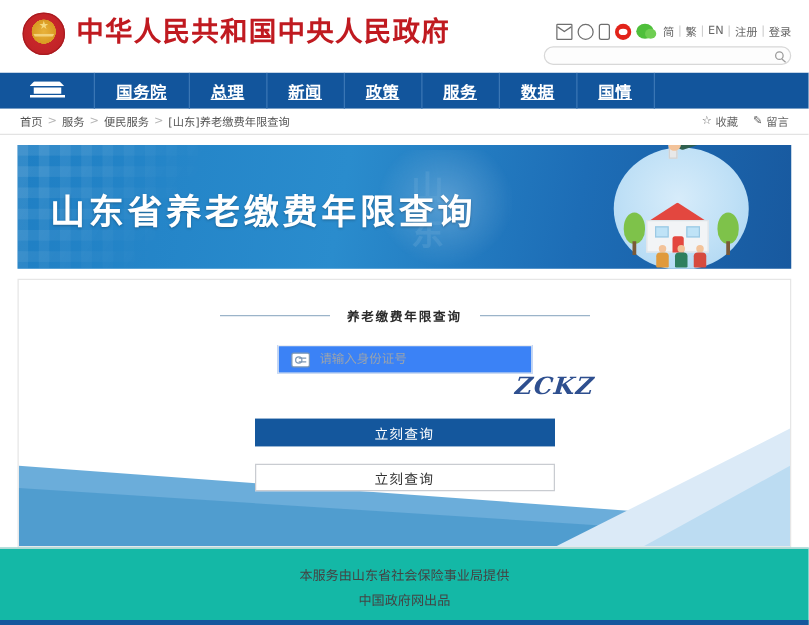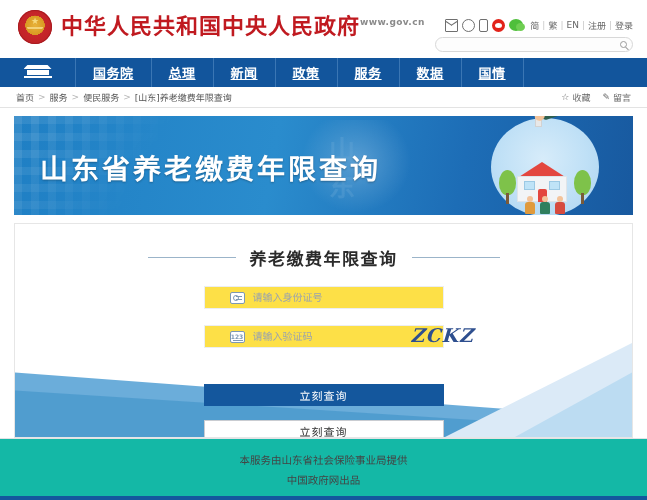--- a/index.html
+++ b/index.html
@@ -150,25 +150,25 @@
 
   
   .card {
     position:relative; margin:8px 14px 0 14px; height:215px; background:#fff;
     border:1px solid #e6e6e6; overflow:hidden;
   }
   .wave { position:absolute; bottom:0; left:0; width:100%; height:100%; pointer-events:none; }
   .card-inner { position:relative; z-index:2; }
   .form-title { display:flex; align-items:center; justify-content:center; gap:14px; margin-top:21px; }
   .form-title .rule { width:88px; height:1px; background:#9bb4c9; }
-  .form-title .txt { font-size:17px; font-weight:bold; color:#2b2b2b; letter-spacing:1.5px; }
+  .form-title .txt { font-size:10px; font-weight:bold; color:#2b2b2b; letter-spacing:1.5px; }
 
   .field {
-    margin:16px auto 0 auto; width:240px; height:23px; background:#fde047;
-    border:1px solid #eceef1; display:flex; align-items:center; padding:0 25px; gap:8px;
+    margin:16px auto 0 auto; width:204px; height:23px; background:#3b82f6;
+    border:1px solid #eceef1; display:flex; align-items:center; padding:0 10px; gap:8px;
   }
   .fico { width:15px; height:12px; border:1px solid #7d98b4; border-radius:2px; position:relative; flex:0 0 auto; background:#fff; }
   .fico.id:before { content:""; position:absolute; left:2px; top:2.5px; width:4px; height:4px; border-radius:50%; border:1px solid #7d98b4; }
   .fico.id:after  { content:""; position:absolute; right:2px; top:3px; width:6px; height:1px; background:#7d98b4; box-shadow:0 3px 0 #7d98b4; }
   .fico.num { display:flex; align-items:center; justify-content:center; font-size:6px; color:#7d98b4; font-weight:bold; }
   .fico.num:after { content:""; position:absolute; left:2px; bottom:1px; width:10px; height:1px; background:#7d98b4; }
   .field input {
     flex:1; border:0; outline:none; background:transparent; font-size:10px;
     color:#333; font-family:inherit;
   }
@@ -202,21 +202,20 @@
 </head>
 <body>
 
 <div class="page">
 
   <div class="header">
     <div class="brand">
       <div class="emblem"></div>
       <div class="brand-text">
         <div class="brand-cn">中华人民共和国中央人民政府</div>
-        <div class="brand-url">www.gov.cn</div>
       </div>
     </div>
 
     <div class="util">
       <div class="util-row">
         <span class="u-ico u-mail"></span>
         <span class="u-ico u-chat"></span>
         <span class="u-ico u-phone"></span>
         <span class="u-weibo"></span>
         <span class="u-wechat"></span>
@@ -333,24 +332,20 @@
         <span class="txt">养老缴费年限查询</span>
         <span class="rule"></span>
       </div>
 
       <div class="field">
         <span class="fico id"></span>
         <input type="text" placeholder="请输入身份证号" style="">
       </div>
 
       <div class="captcha-row">
-        <div class="field">
-          <span class="fico num">123</span>
-          <input type="text" placeholder="请输入验证码" style="">
-        </div>
         <div class="captcha-img">ZCKZ</div>
       </div>
 
       <div class="btn btn-primary">立刻查询</div>
       <div class="btn btn-secondary">立刻查询</div>
     </div>
   </div>
 
   <div class="footer">
     <div>本服务由山东省社会保险事业局提供</div>

